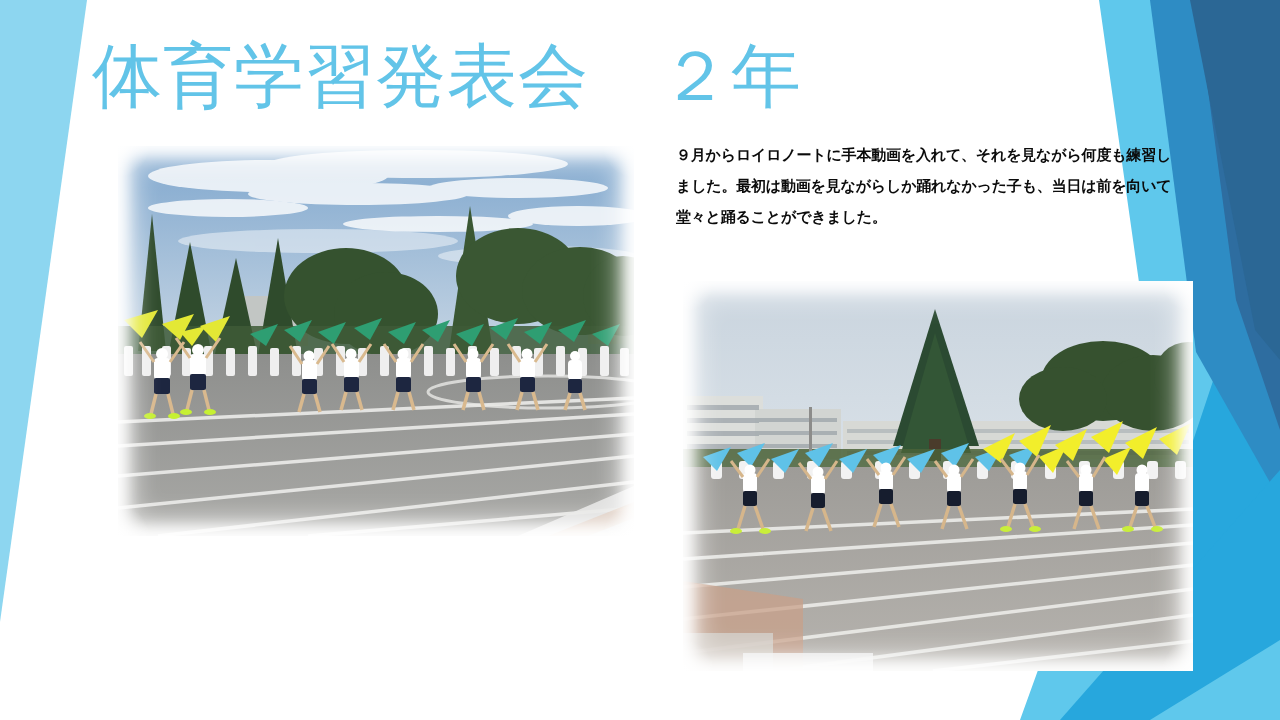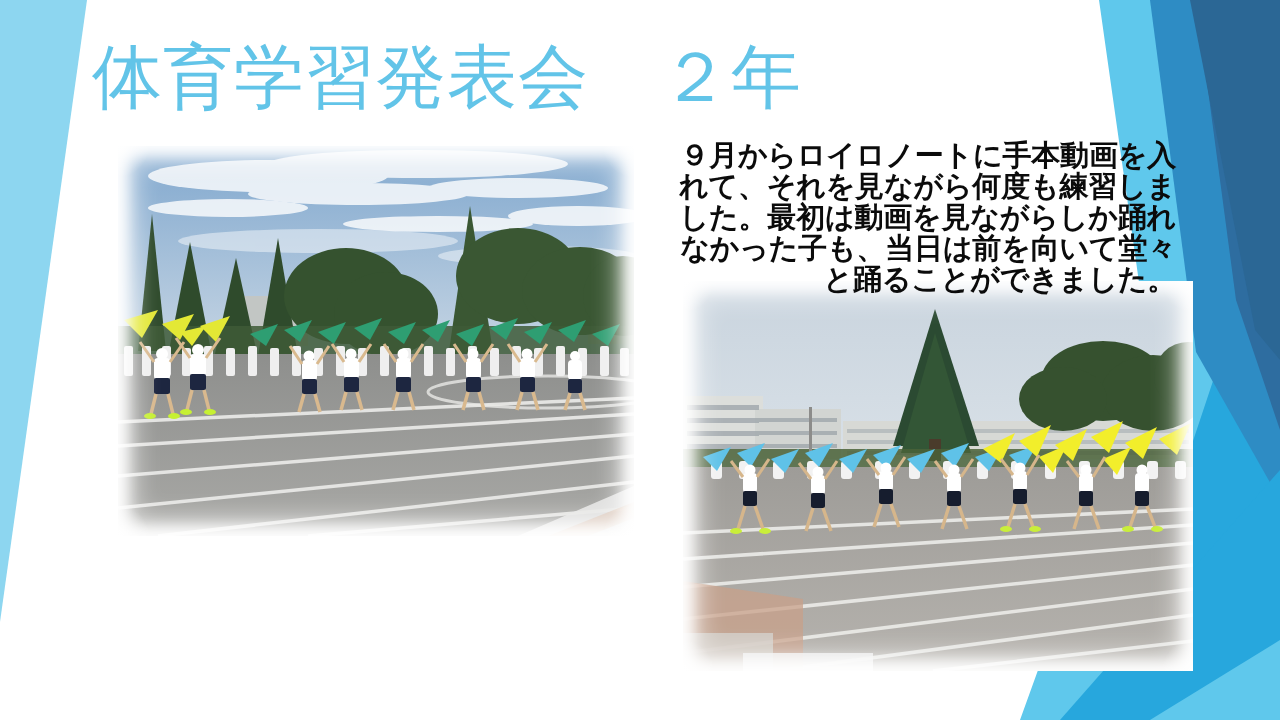--- a/index.html
+++ b/index.html
@@ -6,21 +6,21 @@
     margin: 0;
     padding: 0;
     background: #ffffff;
   }
   #slide {
     position: relative;
     width: 1280px;
     height: 720px;
     overflow: hidden;
     background: #ffffff;
-    font-family: Liberation Sans, sans-serif;
+    font-family: Liberation Serif, serif;
   }
 
   
   .bg-layer {
     position: absolute;
     inset: 0;
     width: 1280px;
     height: 720px;
     pointer-events: none;
   }
@@ -73,24 +73,23 @@
   .body-text {
     position: absolute;
     color: #0B0B0B;
     font-weight: bold;
     white-space: pre-line;
   }
   #text-right {
     left: 676px;
     top: 140px;
     width: 500px;
-    font-size: 29px;
+    font-size: 15px;
     line-height: 31px;
     letter-spacing: -0.2px;
-    text-align: right;
   }
   #text-left {
     left: 113px;
     top: 558px;
     width: 540px;
     font-size: 22px;
     line-height: 30px;
     letter-spacing: -0.2px;
   }
 </style>

